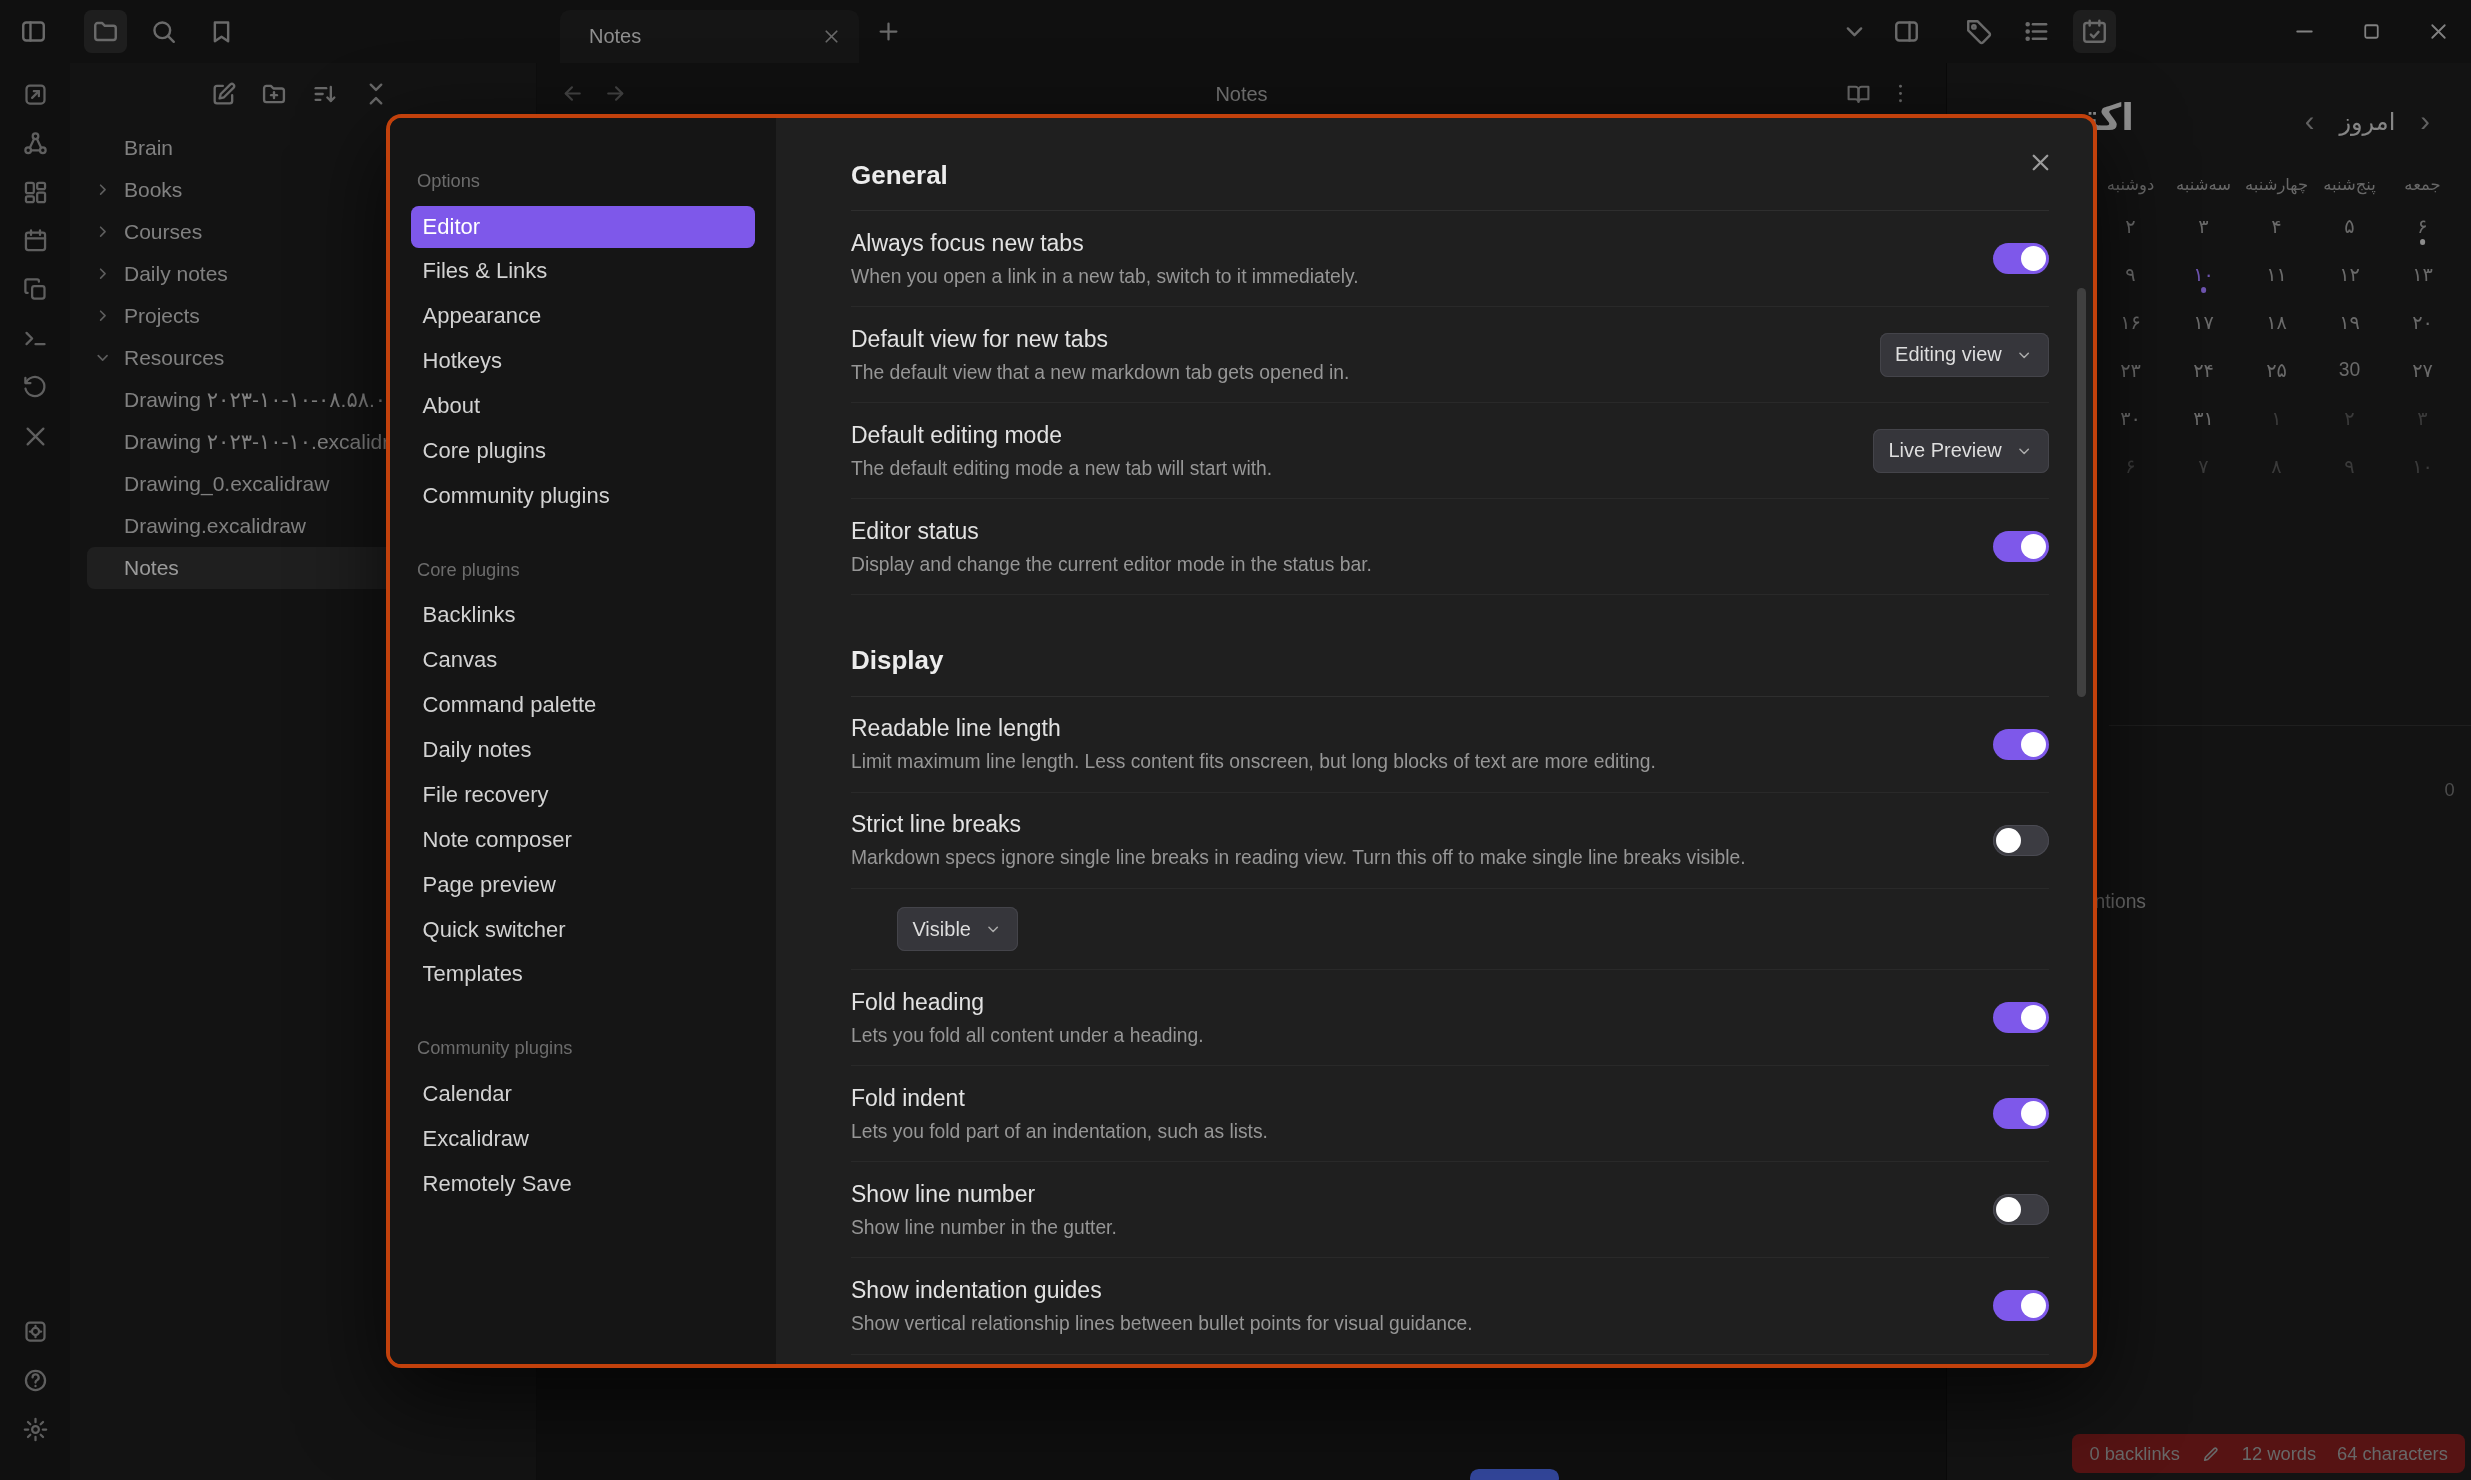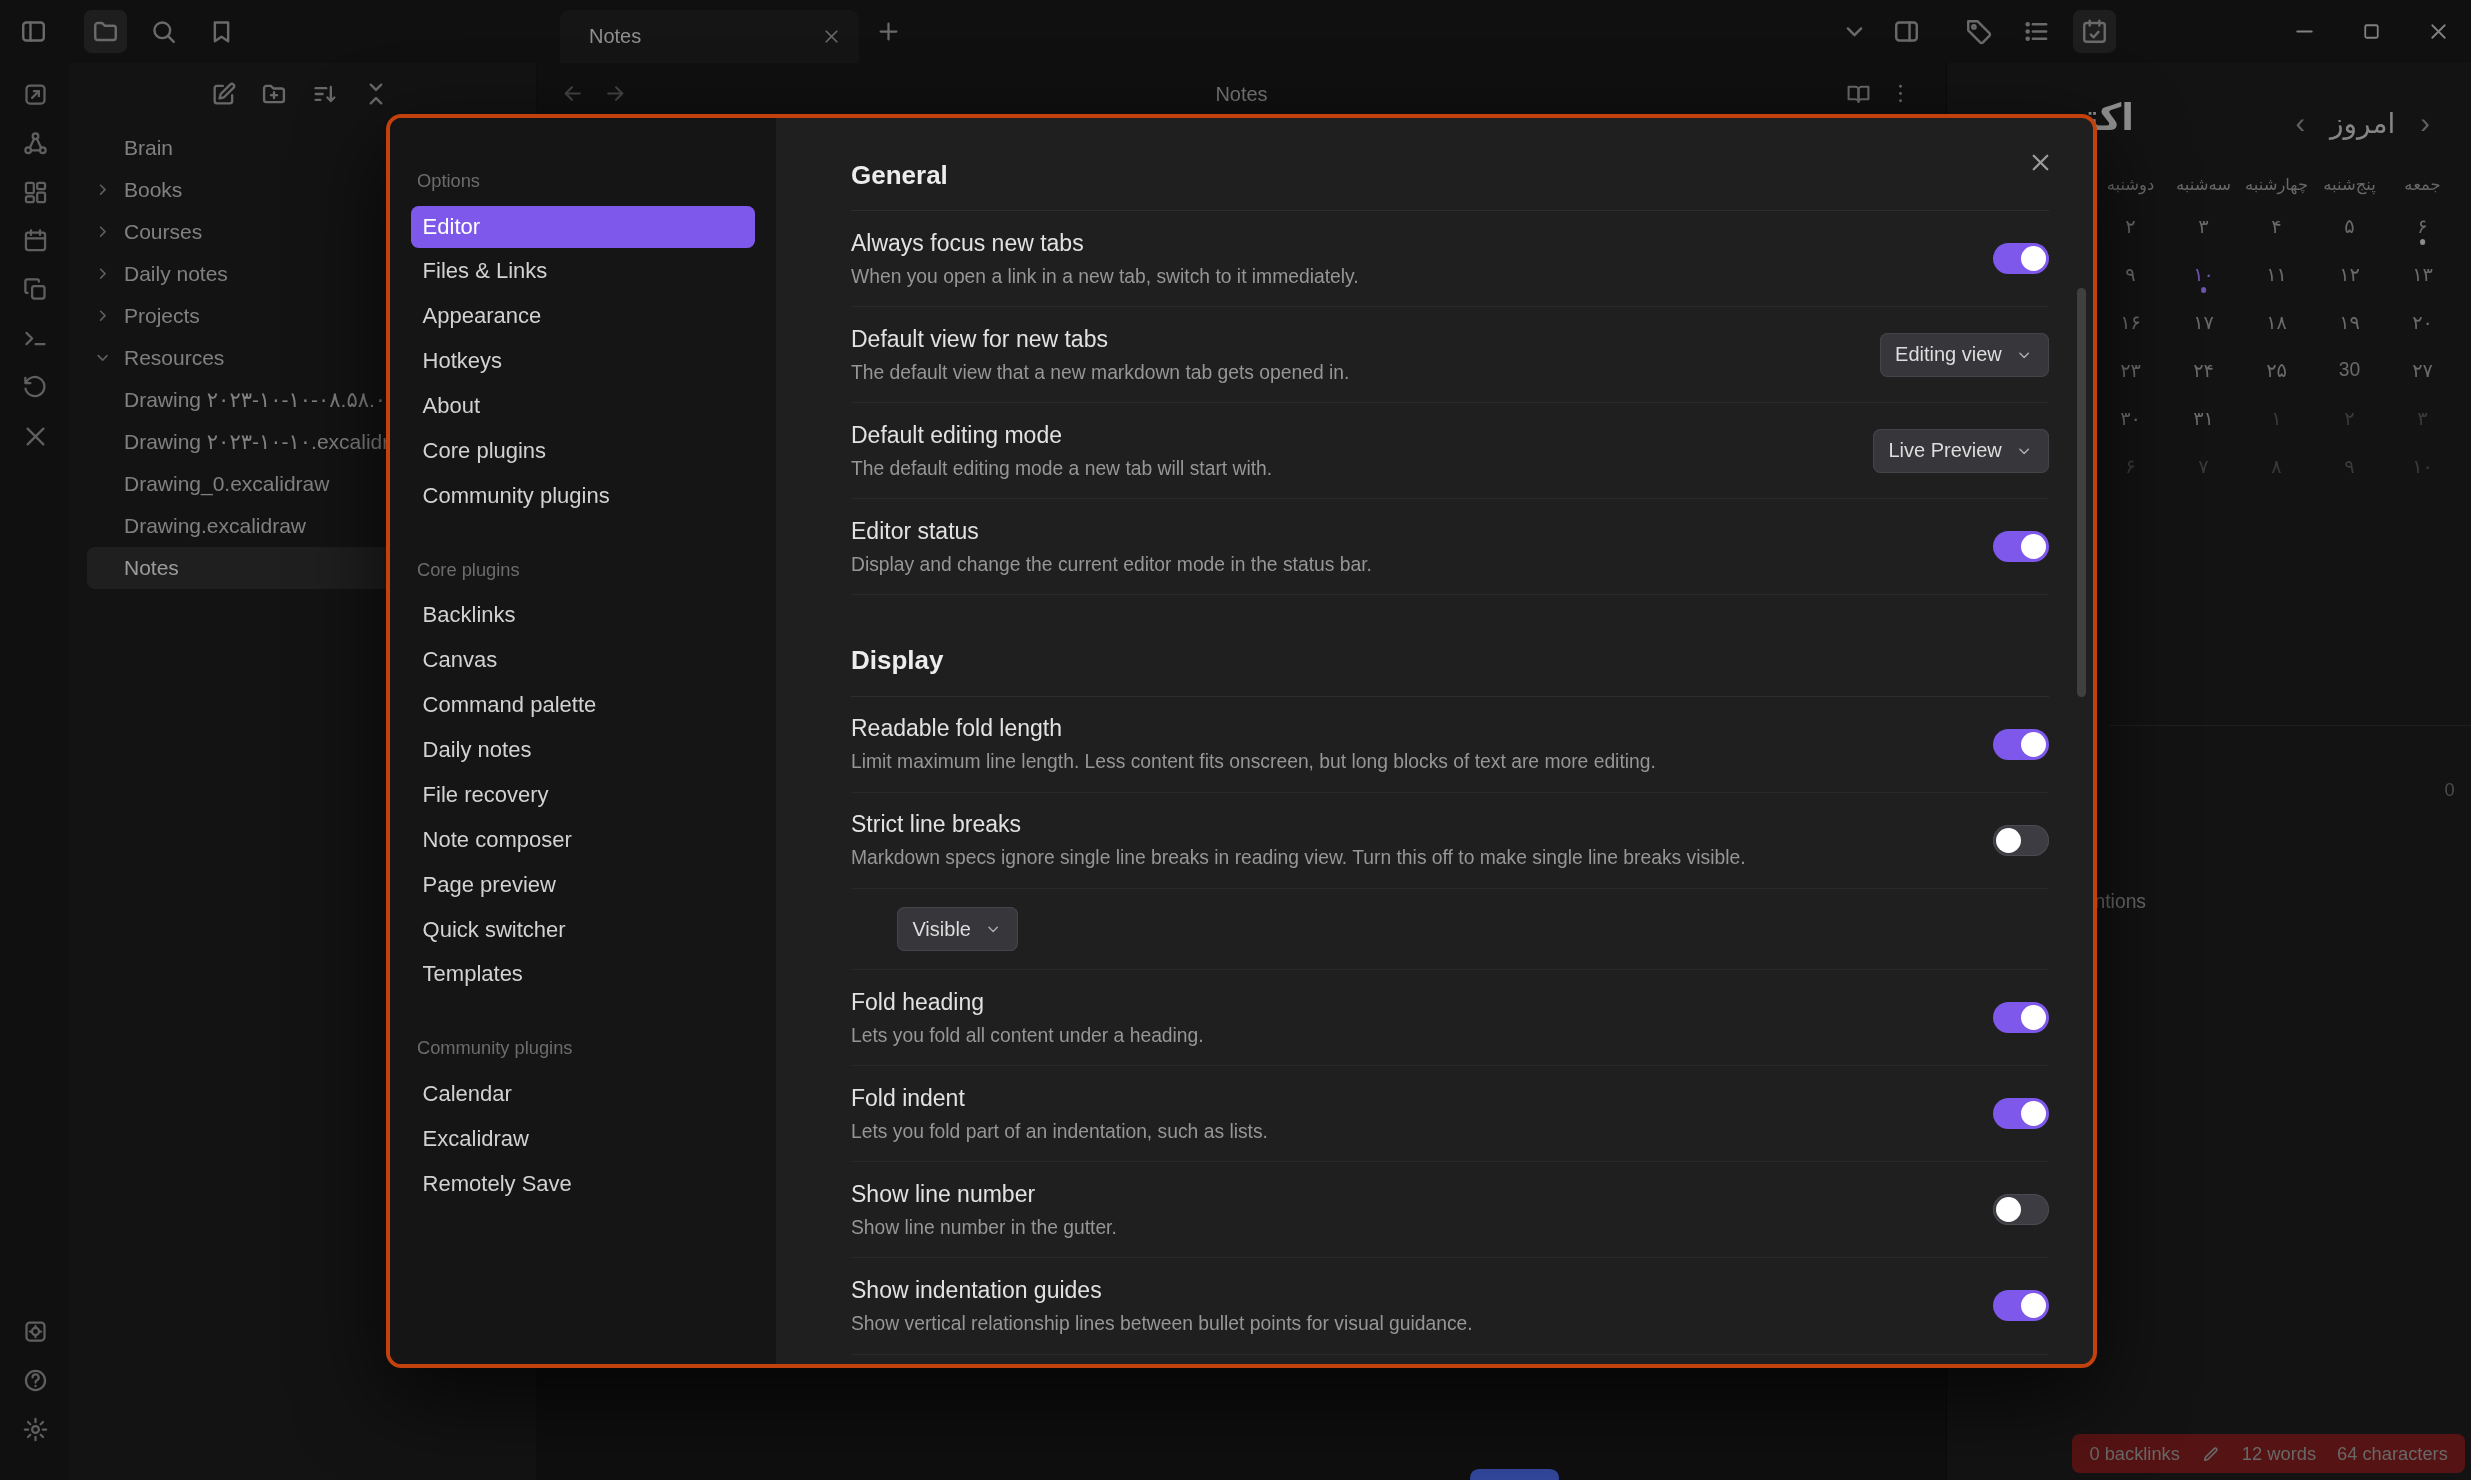--- a/index.html
+++ b/index.html
@@ -59,21 +59,21 @@
   .hdr-btn.right{color:#9a9a9a;}
   .main-title{position:absolute;inset:0;display:flex;align-items:center;justify-content:center;font-size:20px;color:#ababab;}
   .editor-area{position:absolute;left:0;right:0;top:62px;bottom:0;background:#171717;}
   .blue-pill{position:absolute;left:933px;bottom:-6.8px;width:89px;height:17.4px;border-radius:8.7px;background:#4a67e3;}
 
   
   .rightpanel{position:absolute;left:1946px;top:63px;right:0;bottom:0;background:#1d1d1d;border-left:1px solid #101010;}
   .cal-title{position:absolute;top:33px;right:338px;font-size:37px;font-weight:700;color:#d8d8d8;direction:rtl;white-space:nowrap;}
   .cal-nav{position:absolute;top:44px;right:42px;display:flex;align-items:center;gap:25px;}
   .cal-arrow{font-size:29px;color:#8f8f8f;line-height:1;}
-  .cal-today{font-size:28px;color:#c4c4c4;}
+  .cal-today{font-size:24px;color:#c4c4c4;}
   .cal-grid{position:absolute;left:147px;top:104px;width:365px;direction:ltr;}
   .cal-row{display:grid;grid-template-columns:repeat(5,1fr);}
   .cal-head{height:35px;display:flex;align-items:center;justify-content:center;font-size:16.4px;color:#989898;direction:rtl;}
   .day{position:relative;height:48px;display:flex;align-items:center;justify-content:center;font-size:19.3px;color:#9c9c9c;}
   .day.faded{color:#565656;}
   .day.today{color:#a07bff;}
   .dot{position:absolute;bottom:4.8px;left:50%;transform:translateX(-50%);width:5.8px;height:5.8px;border-radius:50%;background:#cfcfcf;}
   .day.today .dot{background:#a07bff;}
   .rp-divider{position:absolute;left:162px;right:0;top:662px;height:1px;background:#2e2e2e;}
   .rp-count{position:absolute;right:17.4px;top:716px;font-size:18.3px;color:#6f6f6f;}
@@ -728,21 +728,21 @@
             </div>
             <div class="setting-control">
               <div class="toggle on">
                 <div class="knob"></div>
               </div>
             </div>
           </div>
           <div class="section-heading">Display</div>
           <div class="setting-row">
             <div class="setting-info">
-              <div class="setting-name">Readable fold length</div>
+              <div class="setting-name">Readable line length</div>
               <div class="setting-desc">Limit maximum line length. Less content fits onscreen, but long blocks of text are more editing.</div>
             </div>
             <div class="setting-control">
               <div class="toggle on">
                 <div class="knob"></div>
               </div>
             </div>
           </div>
           <div class="setting-row">
             <div class="setting-info">

